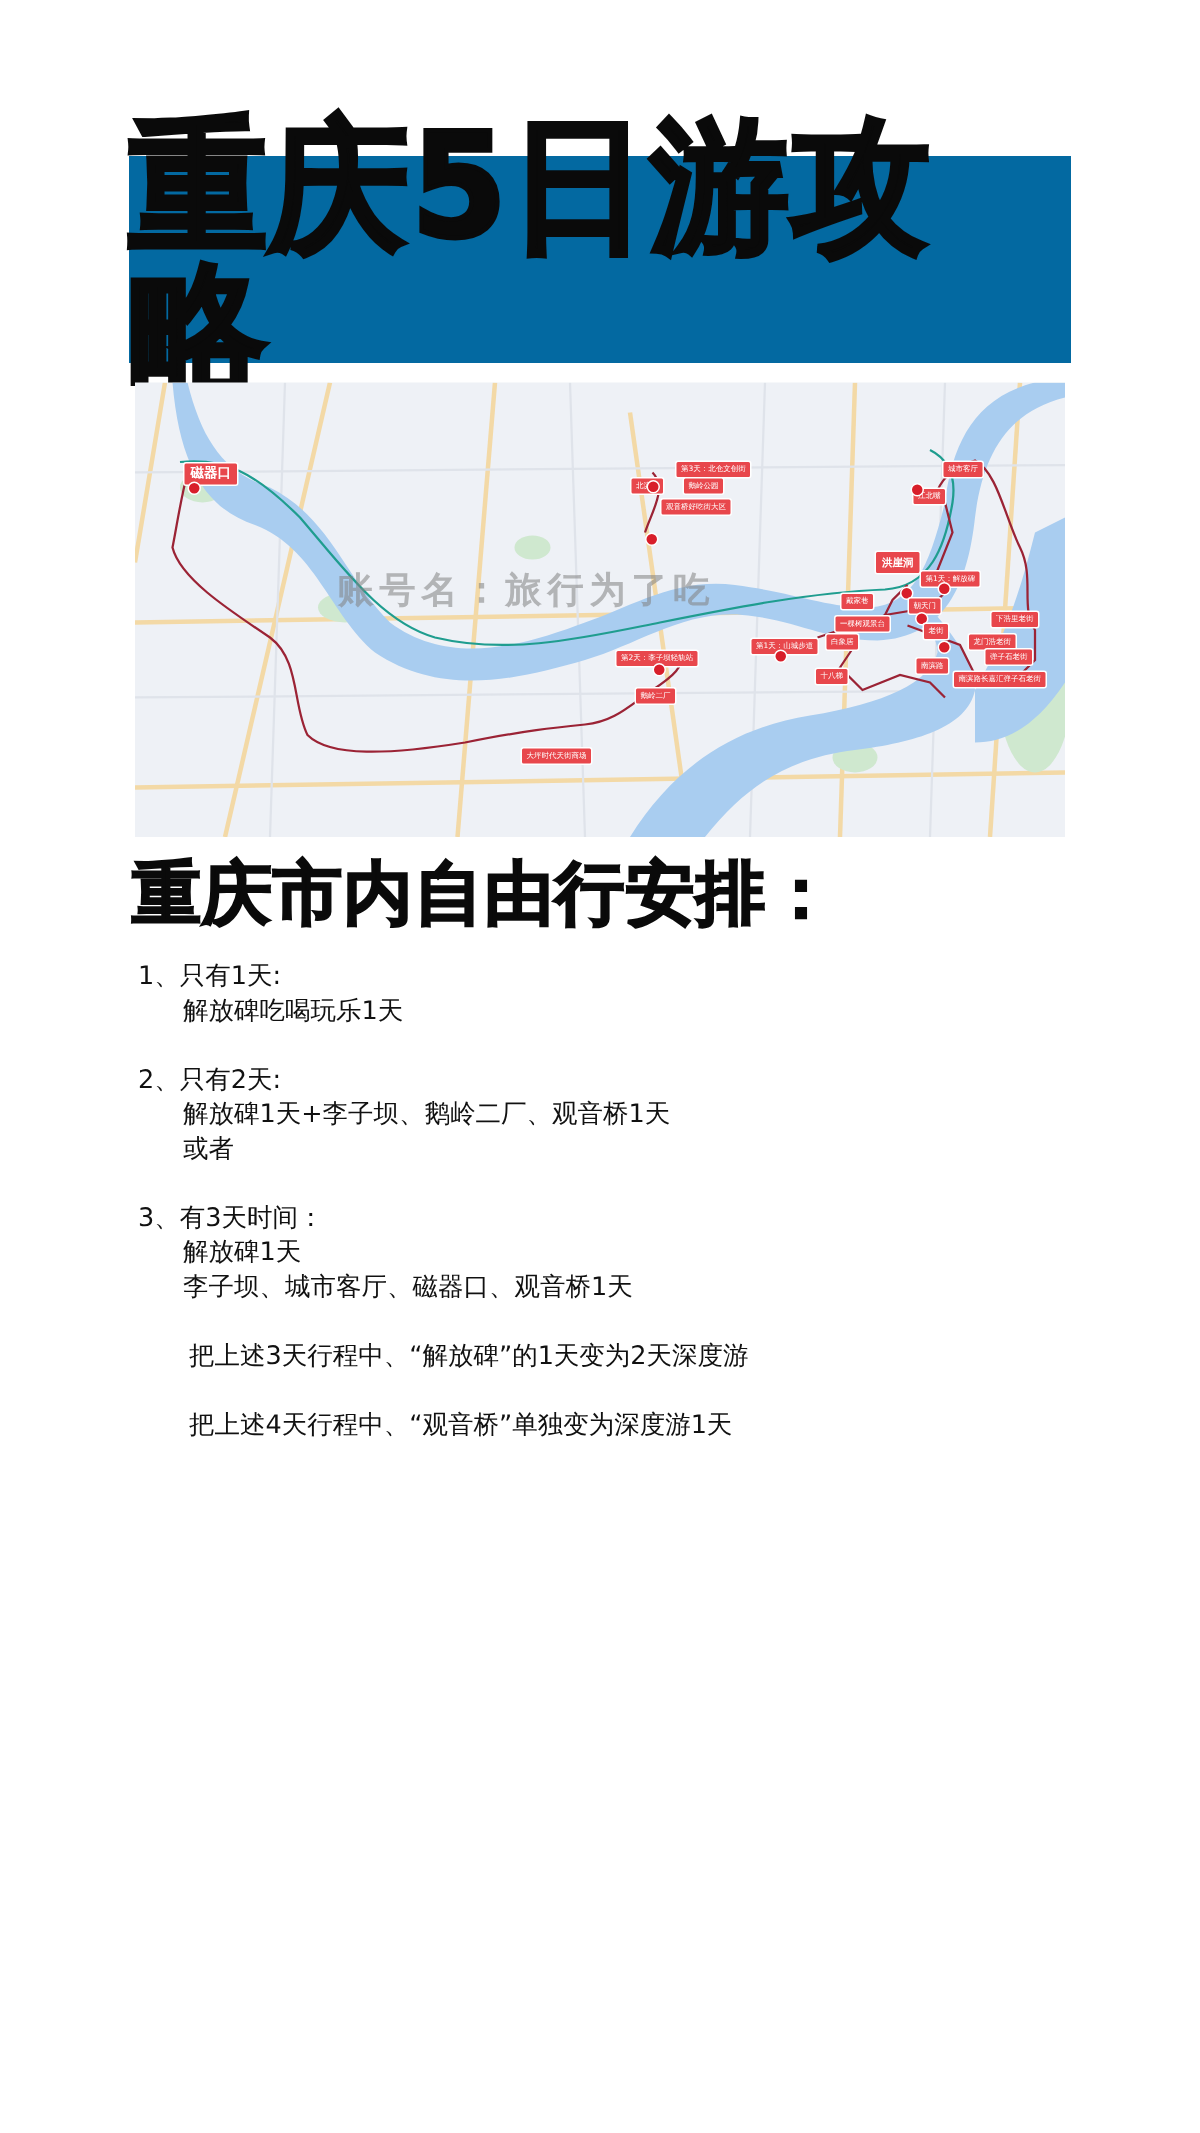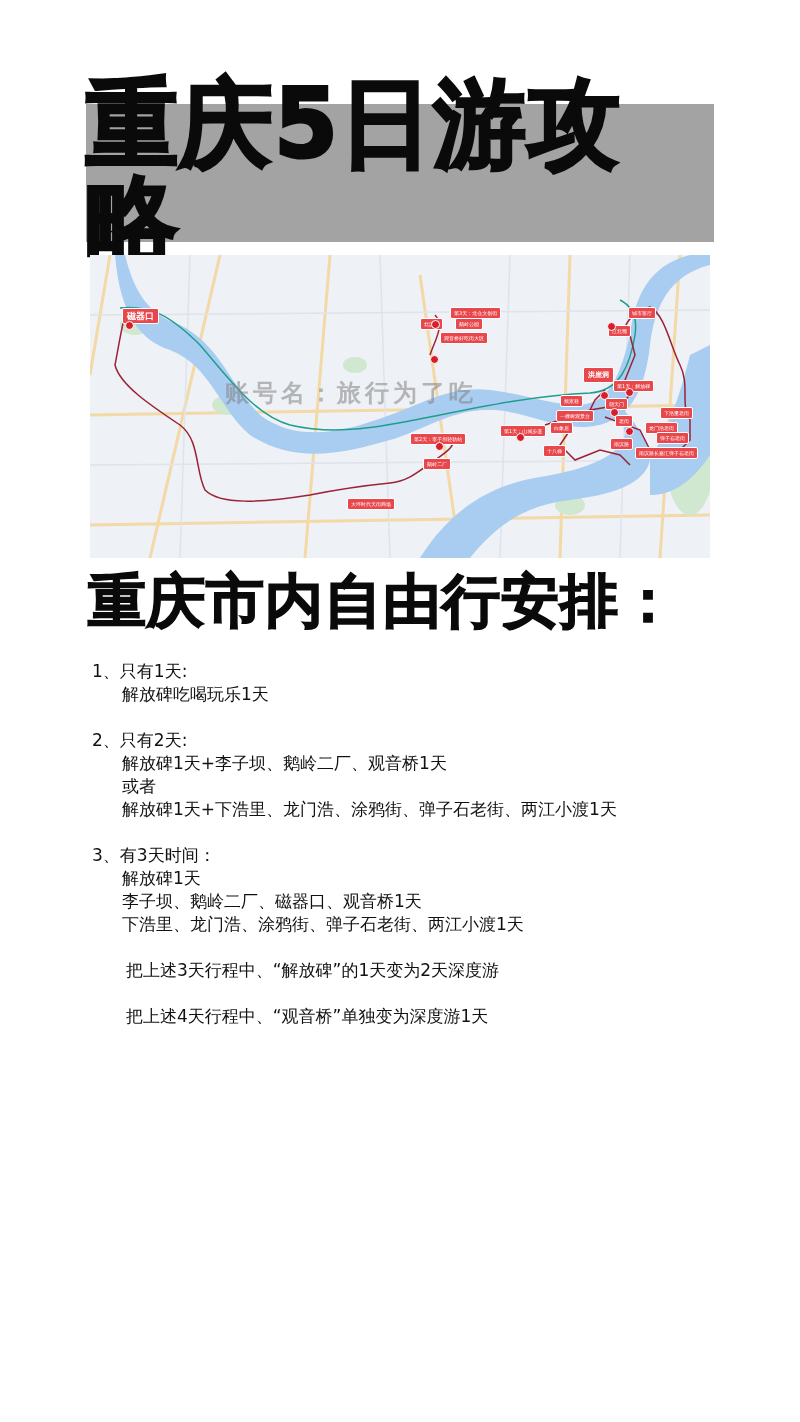--- a/index.html
+++ b/index.html
@@ -1,36 +1,36 @@
 <!DOCTYPE html>
 <html><head>
   <meta charset="utf-8">
   <style>
     html, body { margin: 0; padding: 0; background: #ffffff; }
     body { width: 800px; height: 1422px; position: relative; overflow: hidden;
            font-family: "DejaVu Sans", "Liberation Sans", sans-serif; color: #111; }
     .banner { position: absolute; left: 86px; top: 104px; width: 628px; height: 138px;
-              background: #a3a3a3; display: flex; align-items: center; justify-content: center; }
+              background: #0369a1; display: flex; align-items: center; justify-content: center; }
     .banner-title { font-size: 92px; font-weight: 900; color: #0a0a0a; letter-spacing: 2px;
                     line-height: 1; transform: scaleY(1.05); -webkit-text-stroke: 3px #0a0a0a; }
     .map { position: absolute; left: 90px; top: 255px; width: 620px; height: 303px;
            background: #eef1f6; overflow: hidden; }
     .map svg { position: absolute; left: 0; top: 0; }
     .pin-label { position: absolute; background: #e8474c; color: #fff; font-size: 5px;
                  padding: 1px 3px; border-radius: 2px; white-space: nowrap; line-height: 8px;
                  border: 1px solid #fff; }
     .pin-label.big { font-size: 9px; line-height: 12px; padding: 1px 4px; font-weight: bold; }
     .pin { position: absolute; width: 7px; height: 7px; border-radius: 50%; background: #d81e2a;
            border: 1px solid #fff; }
     .watermark { position: absolute; left: 135px; top: 122px; font-size: 24px; font-weight: 900;
                  color: rgba(130,130,130,0.55); letter-spacing: 4px; white-space: nowrap; }
-    .section-title { position: absolute; left: 88px; top: 572px; font-size: 58px; font-weight: 900;
+    .section-title { position: absolute; left: 88px; top: 572px; font-size: 46px; font-weight: 900;
                      color: #0a0a0a; letter-spacing: 1px; -webkit-text-stroke: 1.5px #0a0a0a; line-height: 1; text-align: right; }
     .plan { position: absolute; left: 92px; top: 640px; width: 640px; font-size: 17px;
-            line-height: 23px; color: #111; margin-top: 20px; }
+            line-height: 23px; color: #111; }
     .plan-item { margin-bottom: 23px; }
     .plan-head { display: block; }
     .plan-line { display: block; padding-left: 30px; }
     .plan-line.indent2 { padding-left: 34px; }
   </style>
 </head>
 <body>
 
 <div class="banner">
   <div class="banner-title">重庆5日游攻略</div>
@@ -129,27 +129,25 @@
 
 <div class="plan">
   <div class="plan-item">
     <span class="plan-head">1、只有1天:</span>
     <span class="plan-line">解放碑吃喝玩乐1天</span>
   </div>
   <div class="plan-item">
     <span class="plan-head">2、只有2天:</span>
     <span class="plan-line">解放碑1天+李子坝、鹅岭二厂、观音桥1天</span>
     <span class="plan-line">或者</span>
-    <span class="plan-line">解放碑1天+下浩里、龙门浩、涂鸦街、弹子石老街、两江小渡1天</span>
   </div>
   <div class="plan-item">
     <span class="plan-head">3、有3天时间：</span>
     <span class="plan-line">解放碑1天</span>
-    <span class="plan-line">李子坝、鹅岭二厂、磁器口、观音桥1天</span>
-    <span class="plan-line">下浩里、龙门浩、涂鸦街、弹子石老街、两江小渡1天</span>
+    <span class="plan-line">李子坝、城市客厅、磁器口、观音桥1天</span>
   </div>
   <div class="plan-item">
     <span class="plan-line indent2">把上述3天行程中、“解放碑”的1天变为2天深度游</span>
   </div>
   <div class="plan-item">
     <span class="plan-line indent2">把上述4天行程中、“观音桥”单独变为深度游1天</span>
   </div>
 </div>
 
 </body></html>

